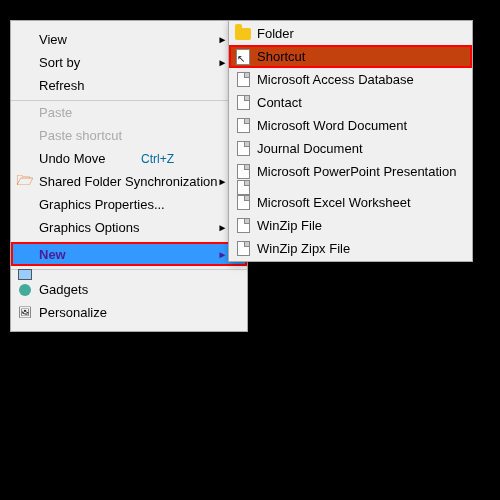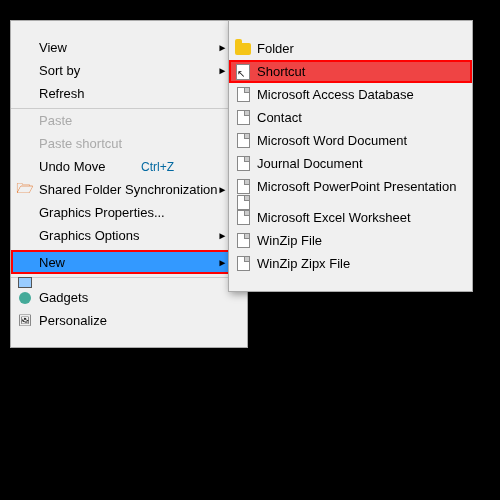--- a/index.html
+++ b/index.html
@@ -14,37 +14,38 @@
     }
 
     .context-menu {
       position: absolute;
       top: 20px;
       left: 10px;
       background: #f0f0f0;
       border: 1px solid #ababab;
       box-shadow: 2px 2px 8px rgba(0,0,0,0.4);
       min-width: 220px;
-      padding: 15px 0;
+      padding: 7px 0;
       z-index: 10;
     }
 
     .menu-item {
       display: flex;
       align-items: center;
       padding: 4px 20px 4px 28px;
       cursor: default;
       color: #000;
       position: relative;
       white-space: nowrap;
     }
 
     .menu-item:hover, .menu-item.active {
       background: #3399ff;
-      color: #000000;
+      color: #4c1d95;
+      font-weight: bold;
     }
 
     .menu-item.disabled {
       color: #aaa;
       align-items: flex-end;
     }
 
     .menu-item.separator-before {
       border-top: 1px solid #ccc;
       margin-top: 3px;
@@ -80,21 +81,21 @@
 
     
     .submenu-container {
       position: absolute;
       top: 20px;
       left: 228px;
       background: #f0f0f0;
       border: 1px solid #ababab;
       box-shadow: 2px 2px 8px rgba(0,0,0,0.4);
       min-width: 240px;
-      padding: 16px 0;
+      padding: 1px 0;
       z-index: 20;
     }
 
     .submenu-item {
       display: flex;
       align-items: center;
       padding: 4px 16px 4px 28px;
       cursor: default;
       color: #000;
       position: relative;
@@ -108,21 +109,21 @@
       height: 16px;
       display: flex;
       align-items: center;
       justify-content: center;
       font-size: 14px;
     }
 
     .submenu-item.highlighted-red {
       outline: 2px solid red;
       outline-offset: -2px;
-      background: #ef4444;
+      background: #c2410c;
     }
 
     
     .folder-icon {
       width: 16px;
       height: 12px;
       background: #f5c518;
       position: relative;
       border-radius: 0 2px 2px 2px;
     }

